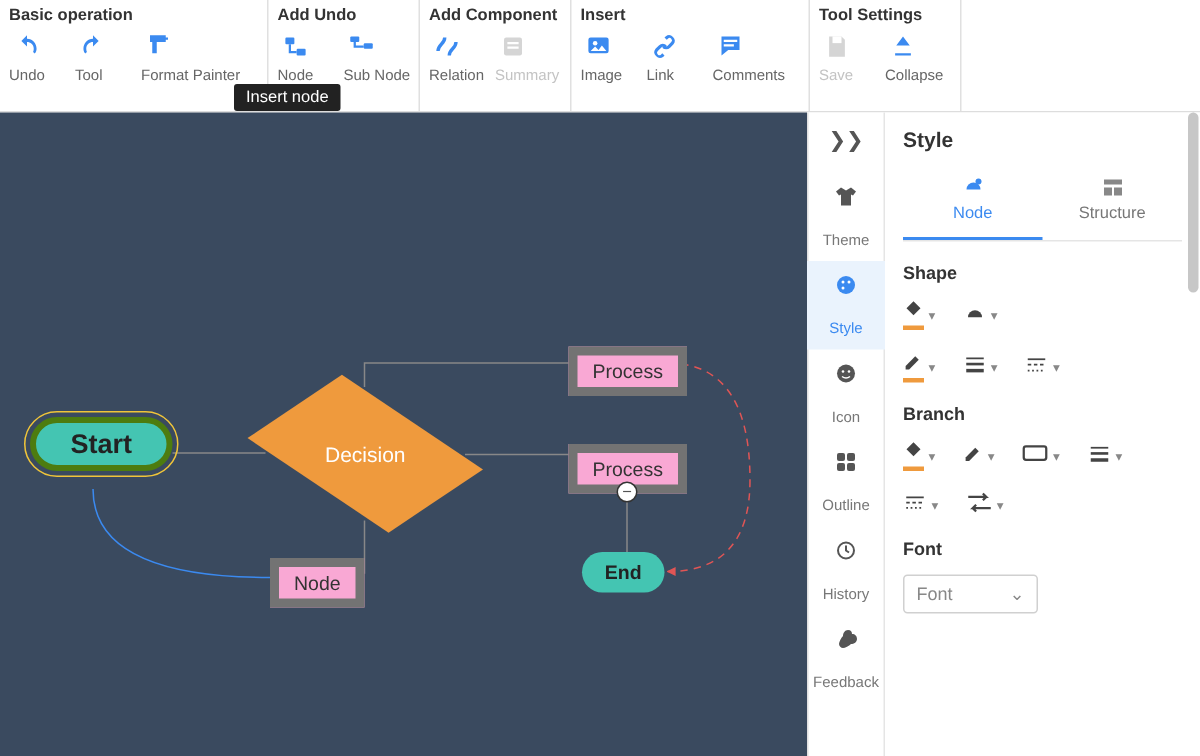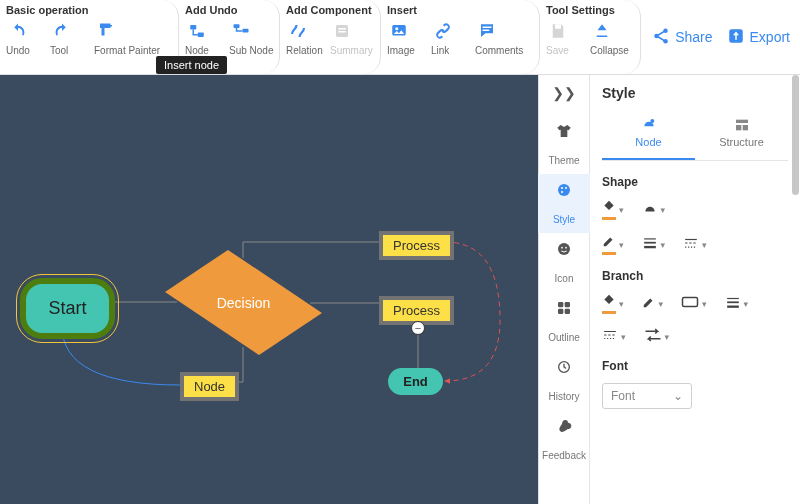--- a/index.html
+++ b/index.html
@@ -1,40 +1,40 @@
 <!DOCTYPE html>
 <html><head>
 <meta charset="utf-8">
 <style>
   * { box-sizing: border-box; margin: 0; padding: 0; }
   body { font-family: Arial, sans-serif; font-size: 12px; width: 800px; height: 504px; overflow: hidden; color: #555; background: #fff; position: relative; }
 
   
   .toolbar { display: flex; height: 75px; border-bottom: 1px solid #ddd; }
-  .tb-group { border-right: 1px solid #e0e0e0; padding: 4px 6px 0 6px; border-radius: 17px; }
+  .tb-group { border-right: 1px solid #e0e0e0; padding: 4px 6px 0 6px; }
   .tb-title { font-size: 11px; color: #333; font-weight: bold; margin-bottom: 4px; white-space: nowrap; }
   .tb-items { display: flex; }
   .tb-item { display: flex; flex-direction: column; justify-content: center; width: 44px; cursor: pointer; }
   .tb-item .iconbox { width: 24px; height: 22px; display: flex; align-items: center; justify-content: center; }
   .tb-item .lbl { font-size: 10px; color: #666; margin-top: 3px; white-space: nowrap; }
   .tb-item.wide { width: 78px; }
   .tb-item.disabled .lbl { color: #c3c3c3; }
   .tb-right { margin-left: auto; display: flex; align-items: center; padding-right: 10px; gap: 14px; }
   .tb-share { display: flex; align-items: center; gap: 5px; color: #3b8af0; font-size: 14px; cursor: pointer; }
 
   .tooltip { position: absolute; left: 156px; top: 56px; background: #222; color: #fff; font-size: 11px; padding: 3px 8px; border-radius: 2px; z-index: 30; }
 
   
   .canvas-wrap { position: absolute; left: 0; top: 75px; right: 262px; bottom: 0; background: #3a4a5f; }
   .canvas-wrap svg { position: absolute; top:0; left:0; width:100%; height:100%; }
-  .startNode { position: absolute; left: 20px; top: 203px; width: 95px; height: 61px; background: #44c5b2; border-radius: 22px; display:flex; align-items:center; justify-content:center; font-weight:normal; font-size:18px; color:#222; border: 6px solid #4d7c0f; outline: 1px solid #f0c53a; outline-offset: 3px; }
+  .startNode { position: absolute; left: 20px; top: 203px; width: 95px; height: 36px; background: #44c5b2; border-radius: 22px; display:flex; align-items:center; justify-content:center; font-weight:bold; font-size:18px; color:#222; border: 4px solid #4d7c0f; outline: 1px solid #f0c53a; outline-offset: 3px; }
   .decisionNode { position: absolute; left: 177px; top: 183px; width: 133px; height: 89px; display:flex; align-items:center; justify-content:center; color:#fff; font-size:14px; }
   .decisionNode::before { content:""; position:absolute; inset:0; background:#ef9a3d; transform: scaleY(0.67) rotate(45deg); }
   .decisionNode span { position:relative; z-index:1; }
-  .procNode { position:absolute; background:#fde047; border:4px solid #737373; padding:3px 10px; font-size:13px; color:#333; }
+  .procNode { position:absolute; background:#f9a8d4; border:6px solid #737373; padding:3px 10px; font-size:13px; color:#333; }
   .proc1 { left: 379px; top: 156px; }
   .proc2 { left: 379px; top: 221px; }
   .node2 { left: 180px; top: 297px; }
   .endNode { position:absolute; left: 388px; top: 293px; width: 55px; height: 27px; background:#44c5b2; border-radius:14px; display:flex; align-items:center; justify-content:center; font-weight:bold; font-size:13px; color:#222; }
   .collapseHandle { position:absolute; left: 411px; top:246px; width:14px; height:14px; border-radius:50%; background:#fff; border:1px solid #333; display:flex; align-items:center; justify-content:center; font-size:11px; line-height:1; }
 
   
   .siderail { position:absolute; right: 210px; top:75px; bottom:0; width:52px; background:#fff; border-left:1px solid #e0e0e0; border-right:1px solid #e5e5e5; display:flex; flex-direction:column; align-items:center; padding-top:6px; }
   .rail-collapse { width:34px; height:24px; margin-bottom:10px; display:flex; align-items:center; justify-content:center; font-size:14px; cursor:pointer; }
   .rail-item { width:52px; padding:8px 0; display:flex; flex-direction:column; align-items:center; gap:16px; font-size:10px; color:#777; cursor:pointer; }
@@ -192,38 +192,20 @@
         <span class="iconbox">
             <svg class="icon" viewBox="0 0 24 24">
               <path fill="#3b8af0" d="M5 18h14v2H5zM12 3l6 8H6z"></path>
             </svg>
           </span>
         <span class="lbl">Collapse</span>
       </div>
     </div>
   </div>
 
-  <div class="tb-right">
-    <div class="tb-share">
-      <span><svg width="18" height="18" viewBox="0 0 24 24">
-            <circle cx="6" cy="12" r="3" fill="#3b8af0"></circle>
-            <circle cx="18" cy="5" r="3" fill="#3b8af0"></circle>
-            <circle cx="18" cy="19" r="3" fill="#3b8af0"></circle>
-            <path stroke="#3b8af0" stroke-width="2" d="M8 11l8-5M8 13l8 5"></path>
-          </svg></span>
-      <span>Share</span>
-    </div>
-    <div class="tb-share">
-      <span><svg width="18" height="18" viewBox="0 0 24 24">
-            <rect x="3" y="3" width="18" height="18" rx="3" fill="#3b8af0"></rect>
-            <path fill="#fff" d="M12 6l4 5h-3v6h-2v-6H8z"></path>
-          </svg></span>
-      <span>Export</span>
-    </div>
-  </div>
 </div>
 <div class="tooltip">Insert node</div>
 
 <div class="canvas-wrap">
   <svg>
     <defs>
         <marker id="arr" viewBox="0 0 10 10" refX="9" refY="5" markerWidth="6" markerHeight="6" orient="auto">
           <path d="M0 0L10 5L0 10z" fill="#e05555"></path>
         </marker>
       </defs>

